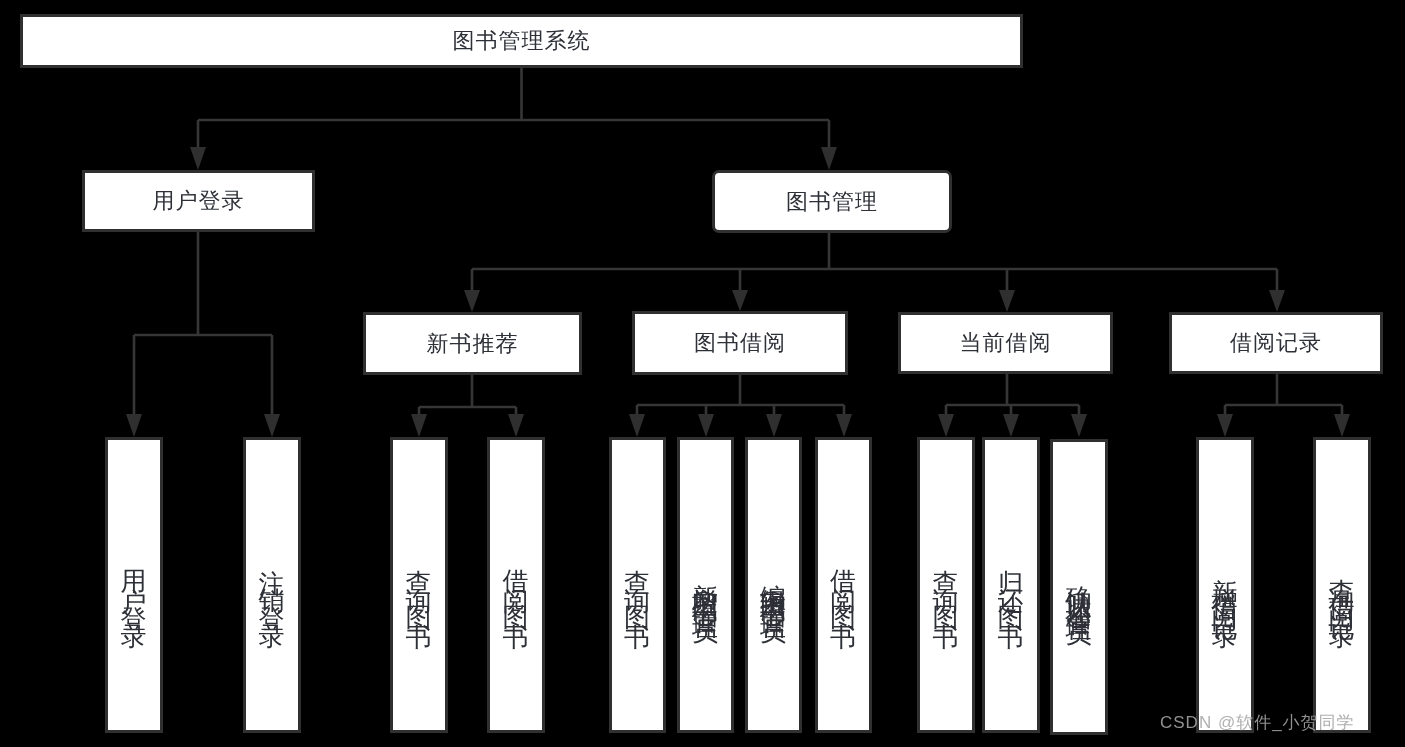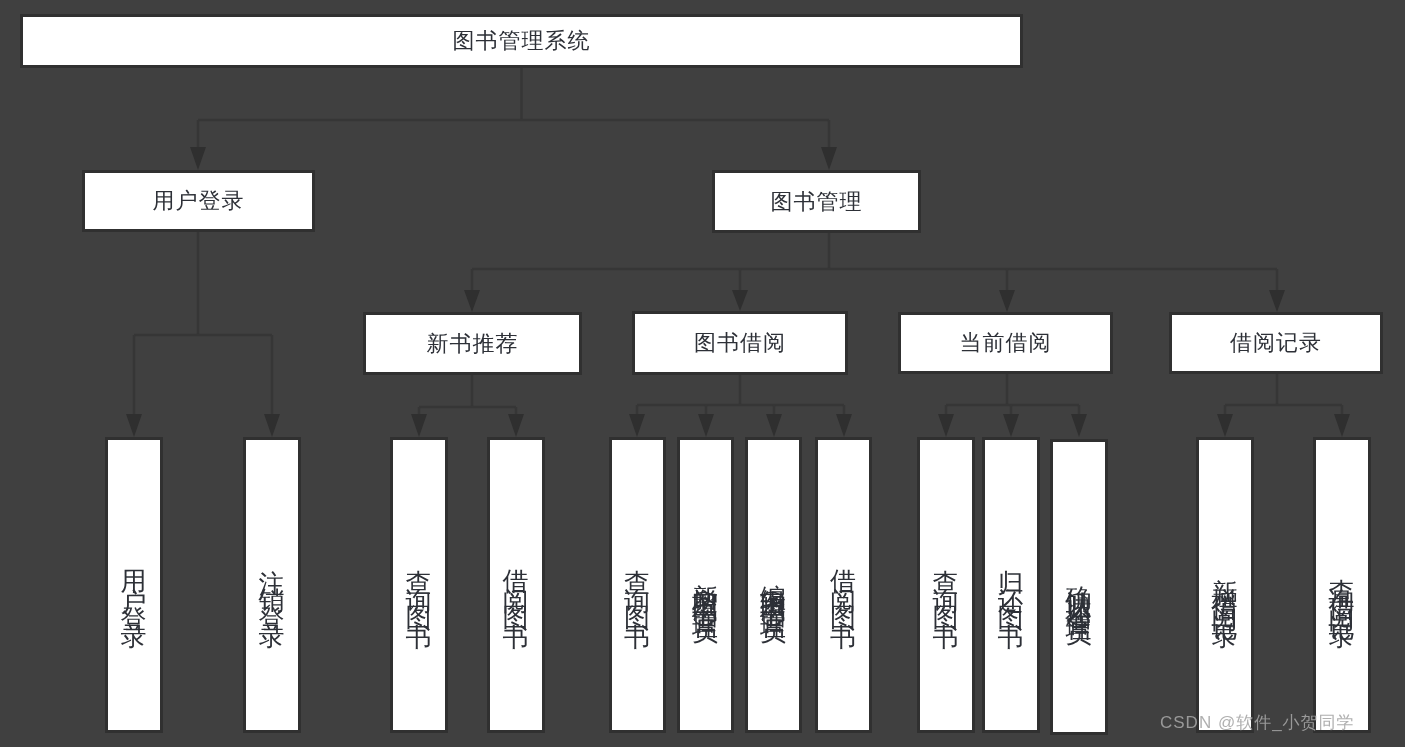--- a/index.html
+++ b/index.html
@@ -1,20 +1,20 @@
 <!DOCTYPE html>
 <html><head>
 <meta charset="utf-8">
 <style>
   html,body{margin:0;padding:0;background:#ffffff;}
   body{font-family:"Liberation Sans","DejaVu Sans",sans-serif;}
   .stage{
     position:relative;
     width:1405px;height:747px;
-    background:#404040;
+    background:#000000;
     overflow:hidden;
   }
   .connectors{position:absolute;left:0;top:0;width:1405px;height:747px;pointer-events:none;}
   .node{
     position:absolute;
     background:#ffffff;
     border:3px solid #303030;
     box-sizing:border-box;
     display:flex;align-items:center;justify-content:center;
     color:#2d3037;
@@ -116,21 +116,21 @@
     </g>
   </svg>
 
   <div class="node hbox" style="left:20px;top:14px;width:1003px;height:54px;">
     <span>图书管理系统</span>
   </div>
 
   <div class="node hbox" style="left:82px;top:170px;width:233px;height:62px;">
     <span>用户登录</span>
   </div>
-  <div class="node hbox" style="left:712px;top:170px;width:209px;height:63px;">
+  <div class="node hbox" style="left:712px;top:170px;width:240px;height:63px;border-radius:7px;">
     <span>图书管理</span>
   </div>
 
   <div class="node hbox" style="left:363px;top:312px;width:219px;height:63px;">
     <span>新书推荐</span>
   </div>
   <div class="node hbox" style="left:898px;top:312px;width:215px;height:62px;">
     <span>当前借阅</span>
   </div>
   <div class="node hbox" style="left:632px;top:311px;width:216px;height:64px;">

